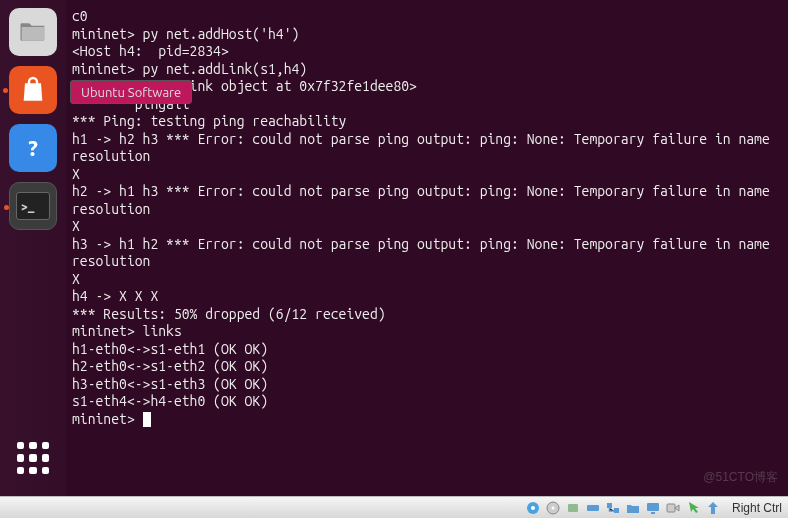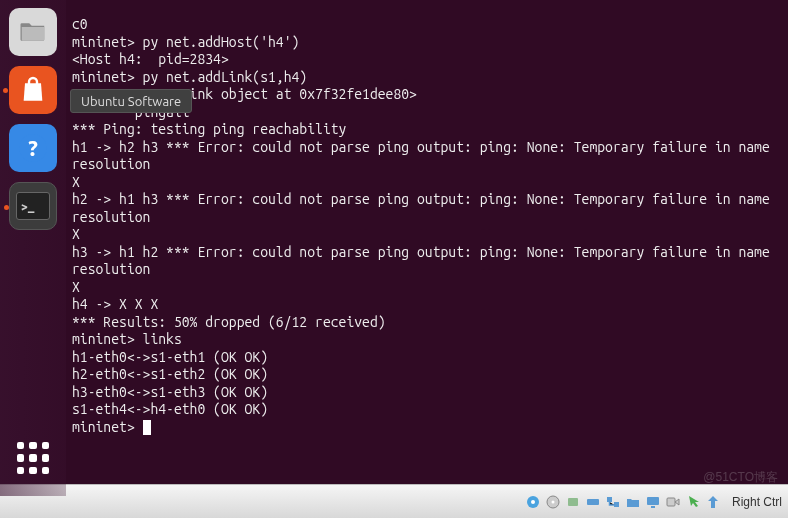--- a/index.html
+++ b/index.html
@@ -65,57 +65,57 @@
     position: absolute;
     left: -6px;
     width: 5px;
     height: 5px;
     background: #e95420;
     border-radius: 50%;
   }
   .tooltip {
     position: absolute;
     left: 70px;
-    top: 89px;
-    background: #404040;
+    top: 80px;
+    background: #be185d;
     border: 1px solid #555;
     color: #ddd;
     font-family: Ubuntu, sans-serif;
     font-size: 13px;
     padding: 4px 10px;
     border-radius: 3px;
     z-index: 20;
   }
   .terminal-area {
     position: absolute;
     left: 66px;
     top: 0;
     right: 0;
     bottom: 22px;
     background: #300a24;
-    padding: 16px 6px;
+    padding: 8px 6px;
     white-space: pre-wrap;
     word-break: break-all;
     line-height: 1.25;
     color: #eeeeee;
   }
   .terminal-area .line { display: block; }
   .cursor {
     display: inline-block;
     width: 8px;
     height: 15px;
     background: #ffffff;
     vertical-align: text-bottom;
   }
   .taskbar {
     position: absolute;
     left: 0;
     bottom: 0;
     width: 100%;
-    height: 34px;
+    height: 22px;
     background: linear-gradient(#f5f5f5, #d8d8d8);
     border-top: 1px solid #bbb;
     display: flex;
     align-items: center;
     justify-content: flex-end;
     padding: 0 6px;
     font-family: sans-serif;
     font-size: 12px;
     color: #333;
     gap: 2px;

